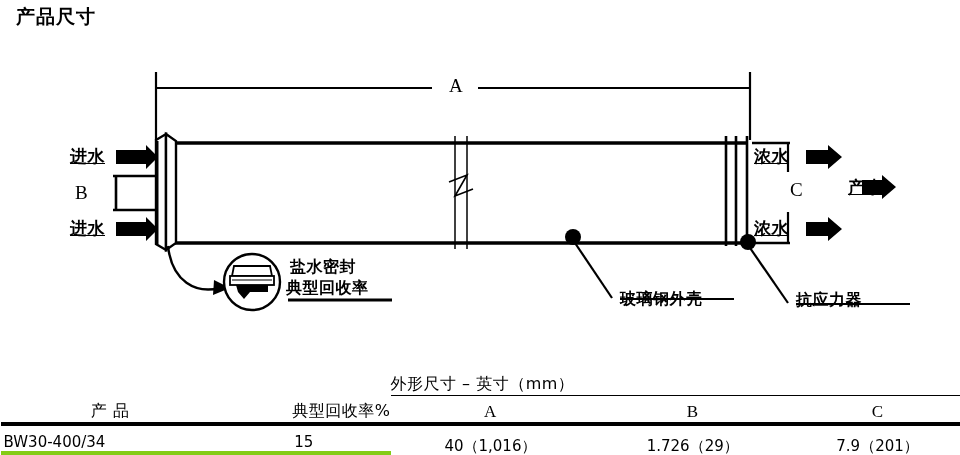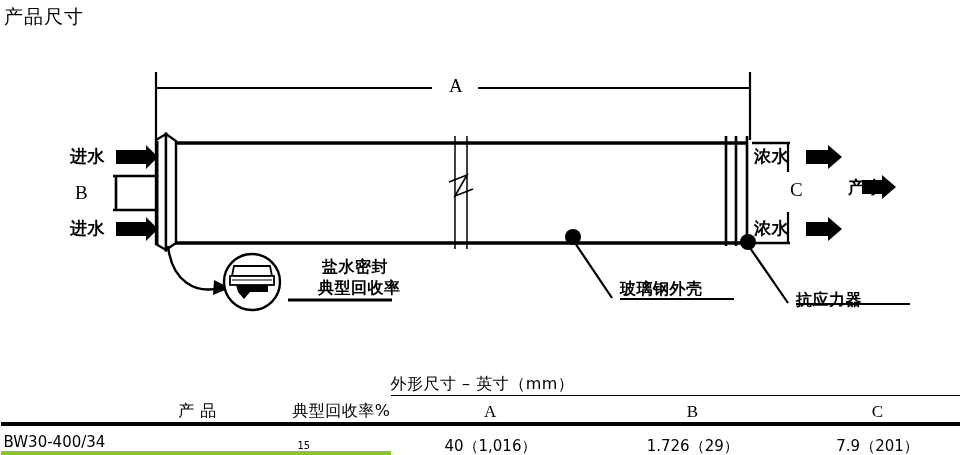--- a/index.html
+++ b/index.html
@@ -15,63 +15,63 @@
     color: #000000;
     overflow: hidden;
   }
   #page-root {
     position: relative;
     width: 960px;
     height: 455px;
   }
   .page-title {
     position: absolute;
-    left: 4px;
+    left: 16px;
     top: 4px;
     font-family: "DejaVu Sans", "Liberation Sans", sans-serif;
-    font-weight: normal;
+    font-weight: bold;
     font-size: 19px;
     letter-spacing: 1px;
     line-height: 24px;
     white-space: nowrap;
   }
   #diagram-svg {
     position: absolute;
     left: 0;
     top: 0;
   }
   .lbl {
     position: absolute;
     white-space: nowrap;
     font-family: "DejaVu Sans", "Liberation Sans", sans-serif;
   }
   .cn-lbl {
     font-size: 17px;
     font-weight: bold;
     letter-spacing: 0.5px;
     line-height: 19px;
+    text-decoration: underline;
   }
   .dim-lbl {
     font-family: "Liberation Serif", "DejaVu Serif", serif;
     font-size: 19px;
     line-height: 20px;
   }
   .callout-lbl {
     font-size: 16px;
     font-weight: bold;
     letter-spacing: 0.5px;
     line-height: 20px;
   }
   .seal-note {
     font-size: 16px;
     font-weight: bold;
     letter-spacing: 0.5px;
     line-height: 21px;
     text-align: left;
-    margin-left: 32px;
   }
   
   #spec-table {
     position: absolute;
     left: 0;
     top: 371px;
     width: 960px;
     border-collapse: collapse;
     font-family: "DejaVu Sans", "Liberation Sans", sans-serif;
   }
@@ -97,21 +97,21 @@
     font-size: 16px;
     font-weight: bold;
     letter-spacing: 0.5px;
   }
   .col-head-row td.dimletter {
     text-align: center;
     font-family: "Liberation Serif", "DejaVu Serif", serif;
     font-size: 17px;
     font-weight: bold;
   }
-  .head-prod { text-align: right; padding-left: 3px !important; }
+  .head-prod { text-align: center; padding-left: 3px !important; }
   .head-rec  { text-align: right; }
   .thick-rule td {
     border-top: 4px solid #000;
     height: 0;
     line-height: 0;
     font-size: 0;
   }
   .data-row td {
     height: 25px;
     font-size: 15px;
@@ -231,21 +231,21 @@
   <div class="lbl cn-lbl" style="left:754px; top:147px;">浓水</div>
 
   <div class="lbl cn-lbl" style="left:754px; top:219px;">浓水</div>
 
   <div class="lbl cn-lbl" style="left:848px; top:178px;">产水</div>
 
   <div class="lbl seal-note" style="left:290px; top:256px;">盐水密封</div>
 
   <div class="lbl seal-note" style="left:286px; top:277px;">典型回收率</div>
 
-  <div class="lbl callout-lbl" style="left:620px; top:279px;">玻璃钢外壳</div>
+  <div class="lbl callout-lbl" style="left:620px; top:289px;">玻璃钢外壳</div>
 
   <div class="lbl callout-lbl" style="left:796px; top:290px;">抗应力器</div>
 
   <table id="spec-table">
     <colgroup>
       <col class="sp-blank">
         <col class="sp-a">
         <col class="sp-b">
         <col class="sp-c">
     </colgroup>
@@ -271,21 +271,21 @@
       </tr>
       <tr class="thick-rule">
         <td colspan="4"></td>
       </tr>
       <tr class="data-row">
         <td>
           <table style="width:390px; border-collapse:collapse;">
             <tbody>
                 <tr>
               <td class="prodcell" style="width:215px; font-size:15px;">BW30-400/34</td>
-              <td class="numcell" style="width:175px; text-align:center; font-size:10px;">15</td>
+              <td class="numcell" style="width:175px; text-align:center; font-size:15px;">15</td>
             </tr>
           </tbody>
             </table>
         </td>
         <td class="numcell">40（1,016）</td>
         <td class="numcell">1.726（29）</td>
         <td class="numcell">7.9（201）</td>
       </tr>
       <tr class="tick-rule">
         <td class="tick"></td>

